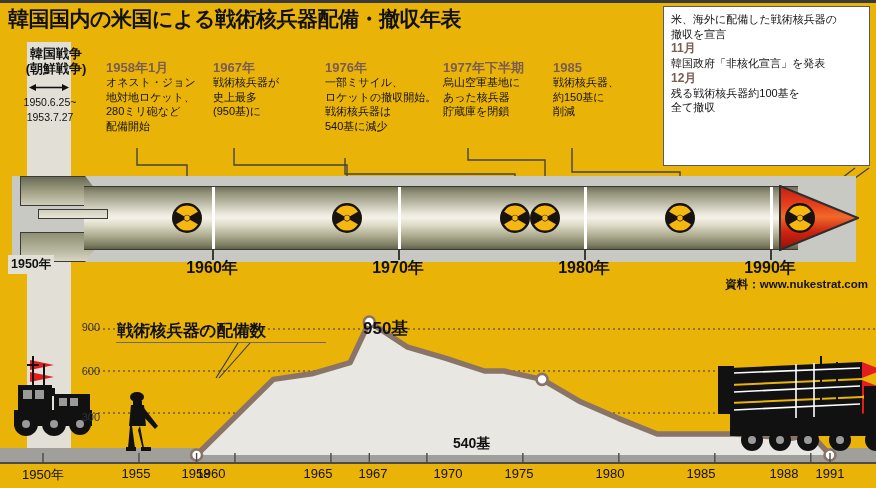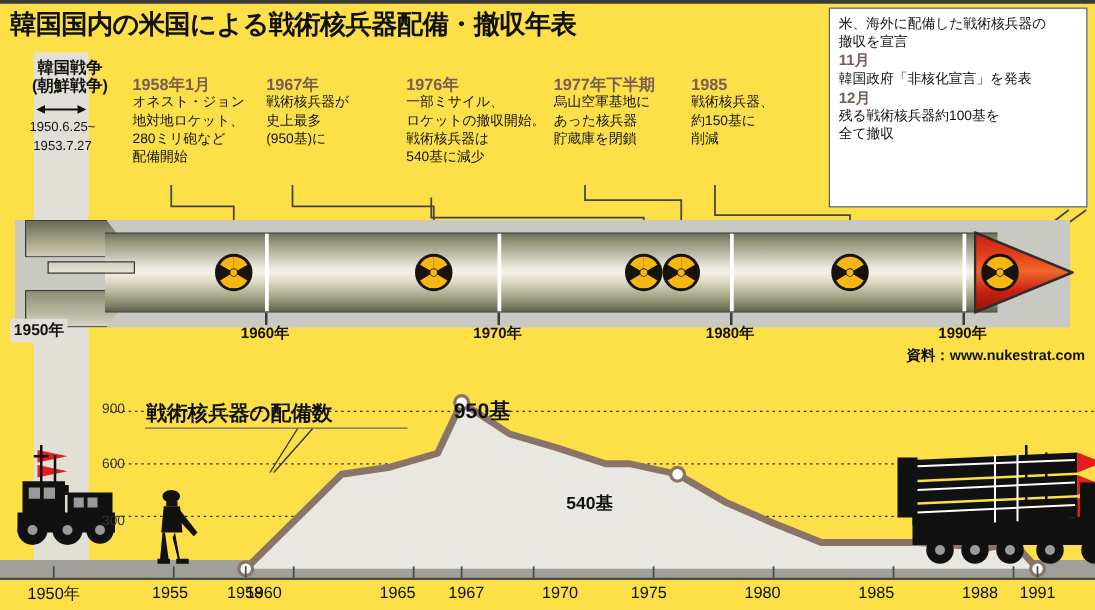--- a/index.html
+++ b/index.html
@@ -2,21 +2,21 @@
 <html><head>
 <meta charset="utf-8">
 <style>
   * { box-sizing: border-box; margin: 0; padding: 0; }
   html, body {
     width: 876px; height: 488px;
     background: #ffffff;
     font-family: "Liberation Sans", "DejaVu Sans", sans-serif;
     overflow: hidden;
   }
-  #root { position: relative; width: 876px; height: 488px; background: #fde047; }
+  #root { position: relative; width: 876px; height: 488px; background: #eab308; }
 
   
   .title-rule-top {
     position: absolute; left: 0; top: 0; width: 876px; height: 3px;
     background: #3a3a3a;
   }
   .page-title {
     position: absolute; left: 8px; top: 5px;
     font-size: 21px; font-weight: bold; color: #111;
     letter-spacing: -0.5px; white-space: nowrap;
@@ -111,21 +111,21 @@
 
   .rad {
     position: absolute; width: 30px; height: 30px; border-radius: 50%;
     background: #18130e; top: 203px;
   }
   .rad svg { display: block; }
 
   
   .tl-tick { position: absolute; width: 1.5px; background: #3b3b33; }
   .tl-label {
-    position: absolute; top: 258px; font-size: 12px; font-weight: bold;
+    position: absolute; top: 258px; font-size: 16px; font-weight: bold;
     color: #111; transform: translateX(-50%); white-space: nowrap;
   }
   .year1950-box {
     position: absolute; left: 8px; top: 255px; font-size: 12.5px;
     font-weight: bold; color: #111; background: #e2e0d6; padding: 1px 3px;
   }
 
   .source {
     position: absolute; right: 8px; top: 277px;
     font-size: 11.5px; color: #111; font-weight: bold;
@@ -159,21 +159,21 @@
     font-size: 16.5px; font-weight: bold; color: #111; white-space: nowrap;
   }
   .series-underline {
     position: absolute; left: 116px; top: 42px; width: 210px; height: 1.3px;
     background: #6b6b6b;
   }
   .pt-label {
     position: absolute; font-size: 17px; font-weight: bold; color: #111;
     white-space: nowrap;
   }
-  .pt-label.small { font-size: 14px; }
+  .pt-label.small { font-size: 14px; margin-top: 41px; }
 
   .silhouette { position: absolute; }
 </style>
 </head>
 <body>
 
 <div id="root">
 
   <div class="title-rule-top"></div>
   <div class="page-title">韓国国内の米国による戦術核兵器配備・撤収年表</div>

